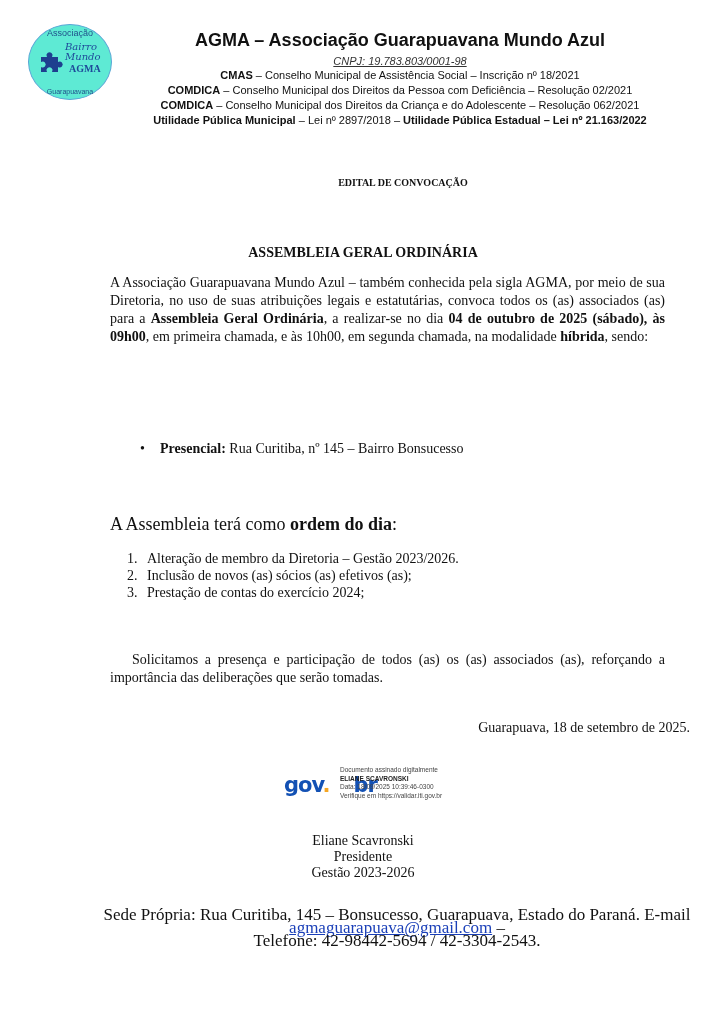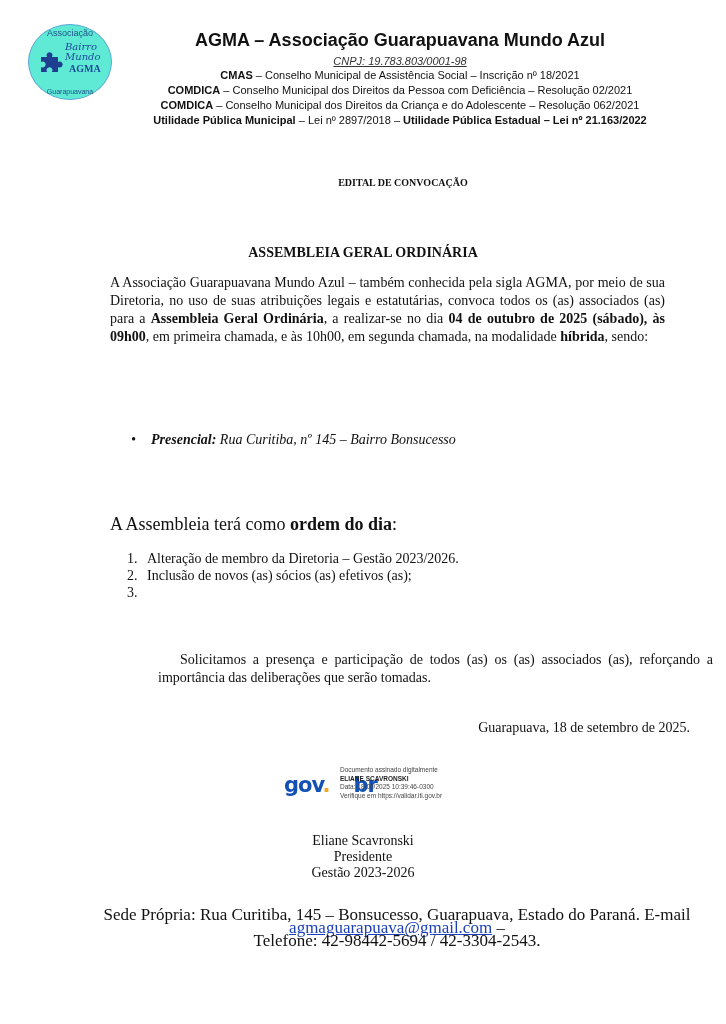--- a/index.html
+++ b/index.html
@@ -22,28 +22,28 @@
     .hdr-line { font-size:11px; }
     .hdr-l1 { top:69px; } .hdr-l2 { top:84px; } .hdr-l3 { top:99px; } .hdr-l4 { top:114px; }
 
     
     .center { position:absolute; left:0; width:726px; text-align:center; }
     .edital { top:177px; font-size:10px; font-weight:bold;padding-left:40px; }
     .assembleia { top:245px; font-size:14px; font-weight:bold; }
 
     .para { position:absolute; left:110px; width:555px; font-size:14px; line-height:18px; text-align:justify; }
     .p1 { top:274px; }
-    ul.mod { position:absolute; left:110px; top:423px; width:560px; margin:4px; padding:0 0 0 37px; list-style:none; font-size:14px; line-height:26px;font-style:italic; }
+    ul.mod { position:absolute; left:110px; top:423px; width:560px; margin:13px; padding:0 0 0 37px; list-style:none; font-size:14px; line-height:26px; }
     ul.mod li { position:relative; }
     ul.mod li::before { content:"•"; position:absolute; left:-20px; }
     .ordem { position:absolute; left:110px; top:514px; font-size:18px; }
     ol.pauta { position:absolute; left:110px; top:550px; margin:0; padding:0 0 0 37px; list-style:none; font-size:14px; line-height:17px; }
     ol.pauta li { position:relative; }
     .num { position:absolute; left:-20px; }
-    .p2 { top:651px; text-indent:22px;margin-left:48px; }
+    .p2 { top:651px; text-indent:22px; }
     .local-date { position:absolute; right:36px; top:720px; font-size:14px; }
 
     
     .govbr { position:absolute; left:284px; top:773px; font-family:"DejaVu Sans", sans-serif; font-weight:bold; font-size:21px; letter-spacing:-1px; }
     .g1 { color:#1351b4; } .g2 { color:#f5a623; } .g3 { color:#1351b4;margin-left:24px; }
     .sig-info { position:absolute; left:340px; top:766px; font-size:6.5px; line-height:8.5px; color:#444; }
     .sig-name { font-weight:bold; color:#222; }
 
     .signer { top:833px; font-size:14px; line-height:16px; }
     .signer div { text-align:center; }
@@ -88,21 +88,21 @@
 <div class="para p1 serif"><span>A Associação Guarapuavana Mundo Azul – também conhecida pela sigla AGMA, por meio de sua Diretoria, no uso de suas atribuições legais e estatutárias, convoca todos os (as) associados (as) para a </span><b>Assembleia Geral Ordinária</b><span>, a realizar-se no dia </span><b>04 de outubro de 2025 (sábado), às 09h00</b><span>, em primeira chamada, e às 10h00, em segunda chamada, na modalidade </span><b>híbrida</b><span>, sendo:</span></div>
 
 <ul class="mod serif">
   <li><b>Presencial:</b><span> Rua Curitiba, nº 145 – Bairro Bonsucesso</span></li>
 </ul>
 
 <div class="ordem serif"><span>A Assembleia terá como </span><b>ordem do dia</b><span>:</span></div>
 <ol class="pauta serif">
   <li><span class="num">1.</span><span>Alteração de membro da Diretoria – Gestão 2023/2026.</span></li>
   <li><span class="num">2.</span><span>Inclusão de novos (as) sócios (as) efetivos (as);</span></li>
-  <li><span class="num">3.</span></li>
+  <li><span class="num">3.</span><span>Prestação de contas do exercício 2024;</span></li>
 </ol>
 
 <div class="para p2 serif">Solicitamos a presença e participação de todos (as) os (as) associados (as), reforçando a importância das deliberações que serão tomadas.</div>
 <div class="local-date serif">Guarapuava, 18 de setembro de 2025.</div>
 
 <div class="govbr"><span class="g1">gov</span><span class="g2">.</span><span class="g3">br</span></div>
 <div class="sig-info sans">
   <div>Documento assinado digitalmente</div>
   <div class="sig-name">ELIANE SCAVRONSKI</div>
   <div>Data: 18/09/2025 10:39:46-0300</div>

